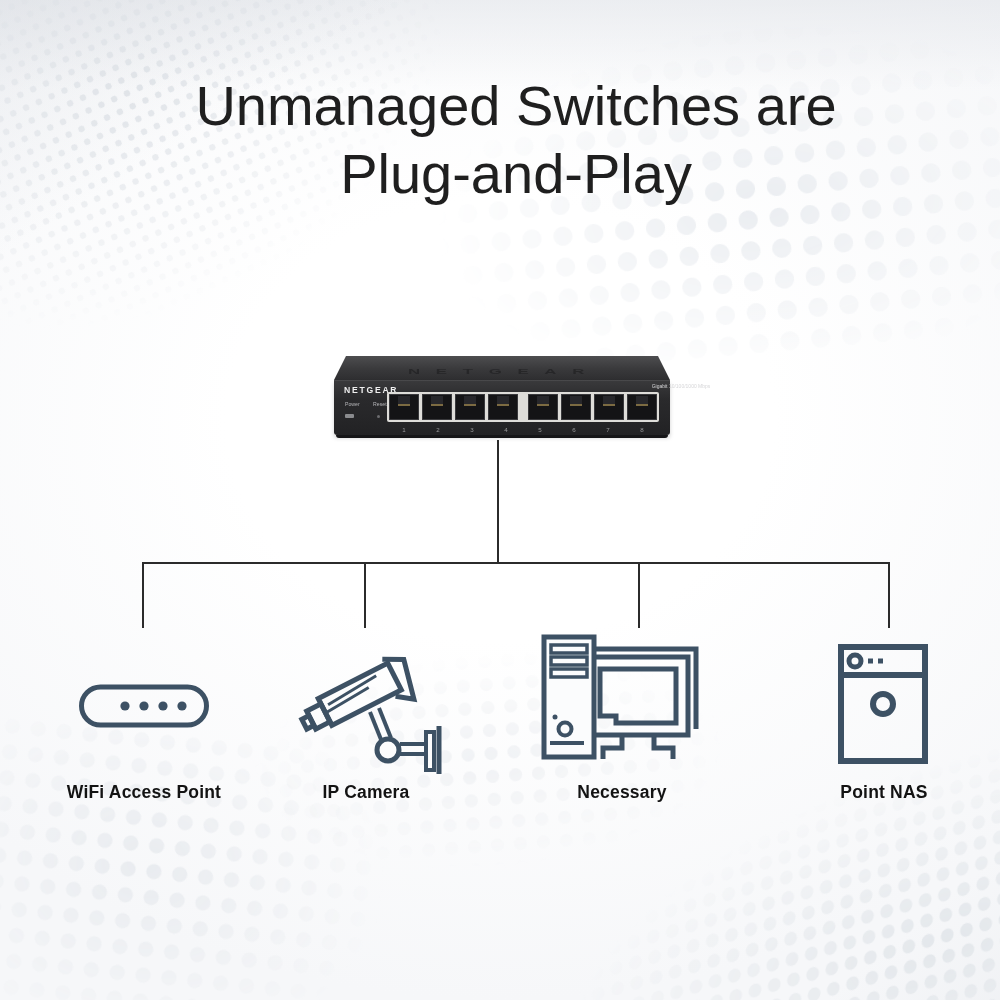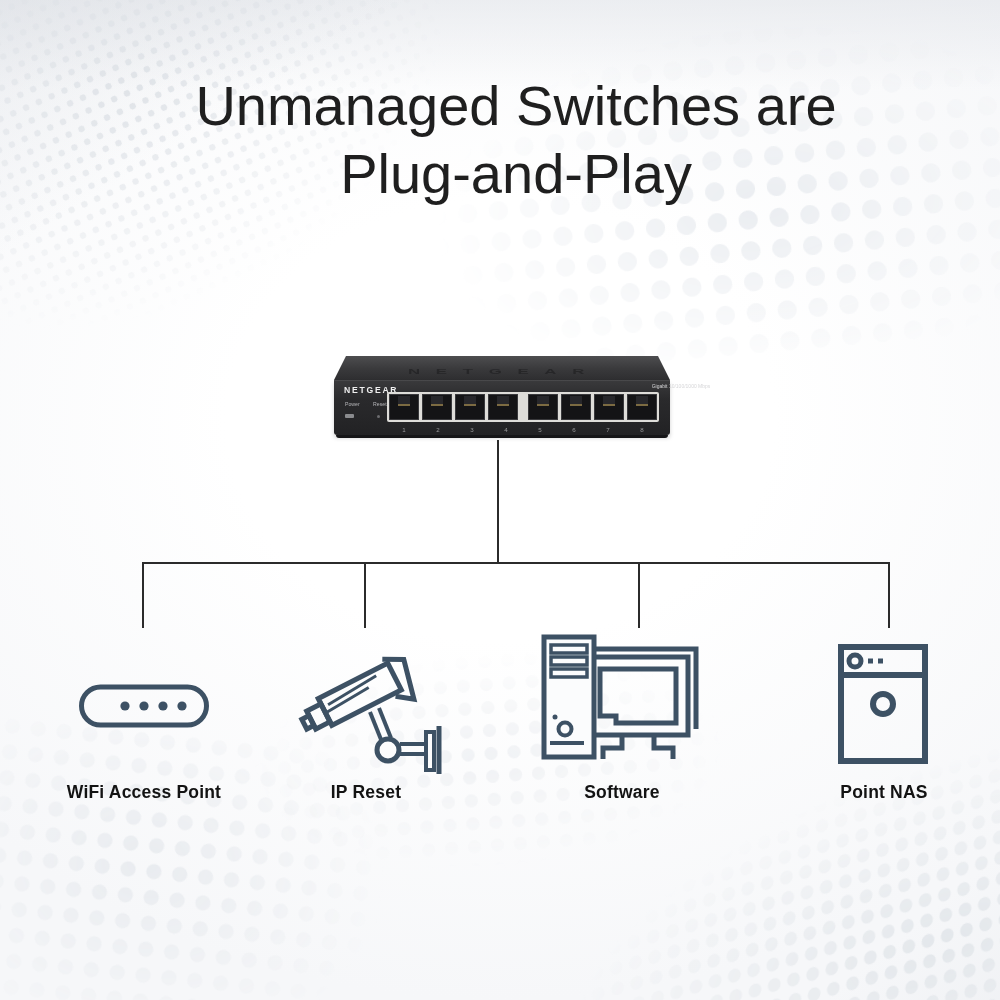--- a/index.html
+++ b/index.html
@@ -183,39 +183,39 @@
       </g>
       <path d="M78,70 L90,100" stroke-width="4"></path>
       <path d="M87,66 L99,96" stroke-width="4"></path>
       <circle cx="96" cy="108" r="11" stroke-width="5"></circle>
       <path d="M108,102 H134" stroke-width="4"></path>
       <path d="M108,112 H134" stroke-width="4"></path>
       <rect x="134" y="90" width="8" height="38" stroke-width="4"></rect>
       <path d="M147,84 V132" stroke-width="5"></path>
     </svg>
   </div>
-  <div class="dev-label" style="left:266px;">IP Reset</div>
+  <div class="dev-label" style="left:266px;">IP Camera</div>
 
   <div class="icon" style="left:538px;top:633px;">
     <svg width="164" height="140" viewBox="0 0 164 140" fill="none" stroke="currentColor">
       <path d="M58,16 H158 V96" stroke-width="5"></path>
       <rect x="50" y="24" width="100" height="78" stroke-width="5"></rect>
       <path d="M62,36 H138 V90 H78 V83 H62 Z" stroke-width="5"></path>
       <path d="M84,102 v13 h-19 v11" stroke-width="5"></path>
       <path d="M116,102 v13 h19 v11" stroke-width="5"></path>
       <rect x="6" y="4" width="50" height="120" fill="#fbfcfd" stroke-width="5"></rect>
       <rect x="13" y="12" width="36" height="8" stroke-width="3.5"></rect>
       <rect x="13" y="24" width="36" height="8" stroke-width="3.5"></rect>
       <rect x="13" y="36" width="36" height="8" stroke-width="3.5"></rect>
       <circle cx="17" cy="84" r="2.5" fill="currentColor" stroke="none"></circle>
       <circle cx="27" cy="96" r="6.5" stroke-width="4"></circle>
       <path d="M12,110 H46" stroke-width="4"></path>
     </svg>
   </div>
-  <div class="dev-label" style="left:522px;">Software</div>
+  <div class="dev-label" style="left:522px;">Necessary</div>
 
   <div class="icon" style="left:836px;top:642px;">
     <svg width="94" height="124" viewBox="0 0 94 124" fill="none" stroke="currentColor">
       <rect x="5" y="5" width="84" height="114" stroke-width="6"></rect>
       <path d="M5,33 H89" stroke-width="6"></path>
       <circle cx="19" cy="19" r="6" stroke-width="5"></circle>
       <rect x="32" y="16.5" width="5" height="5" fill="currentColor" stroke="none"></rect>
       <rect x="42" y="16.5" width="5" height="5" fill="currentColor" stroke="none"></rect>
       <circle cx="47" cy="62" r="10" stroke-width="6"></circle>
     </svg>

